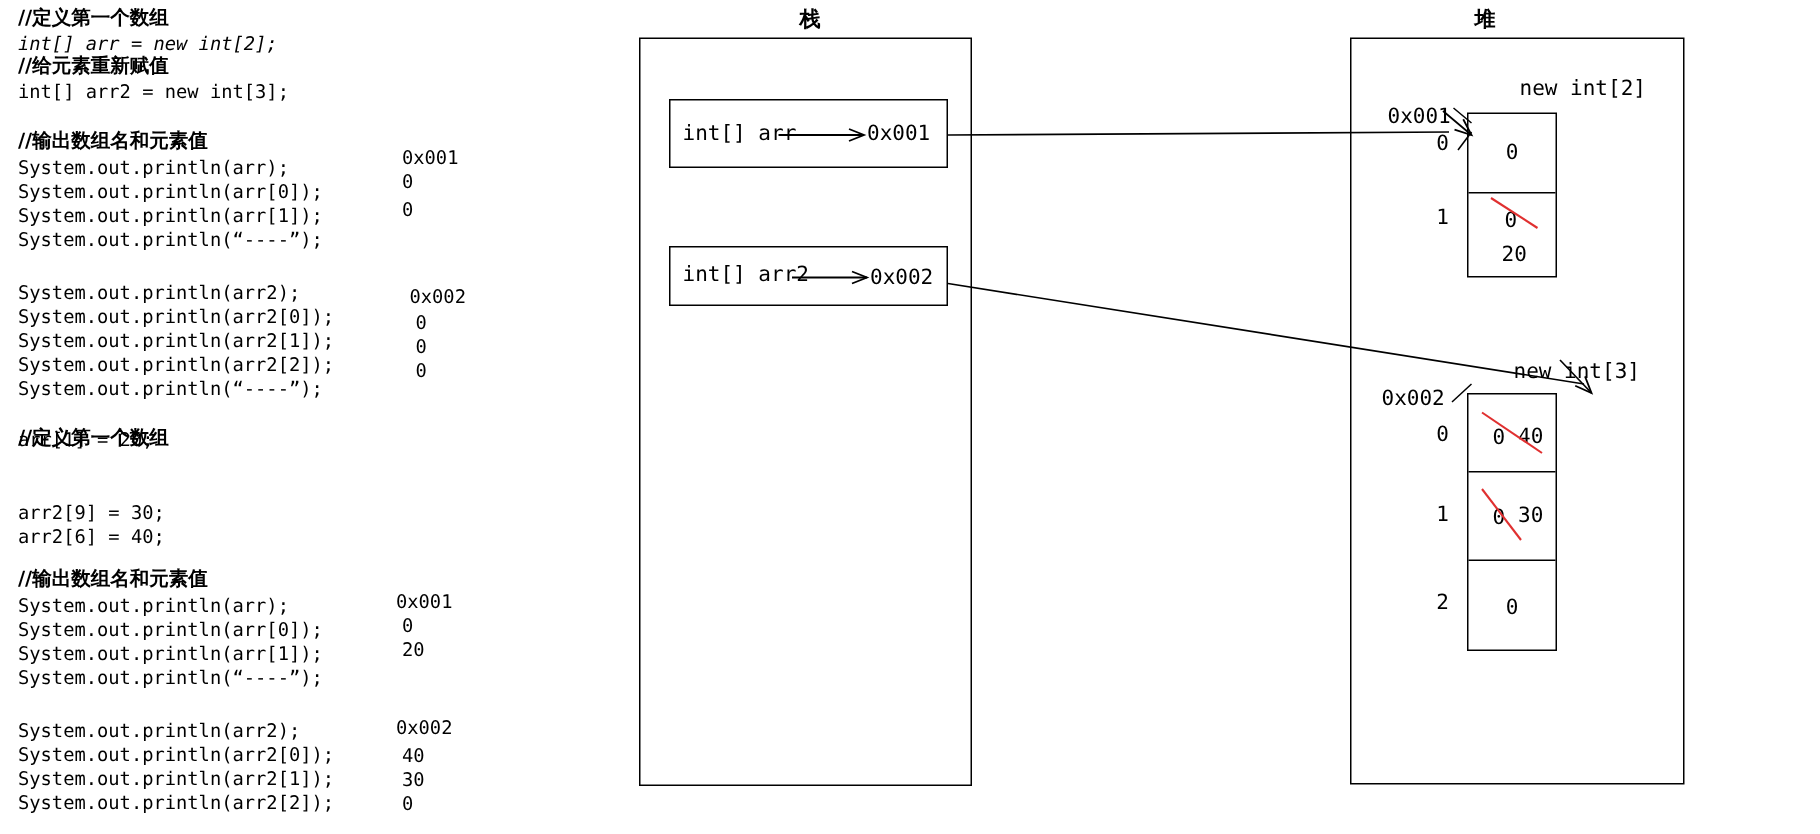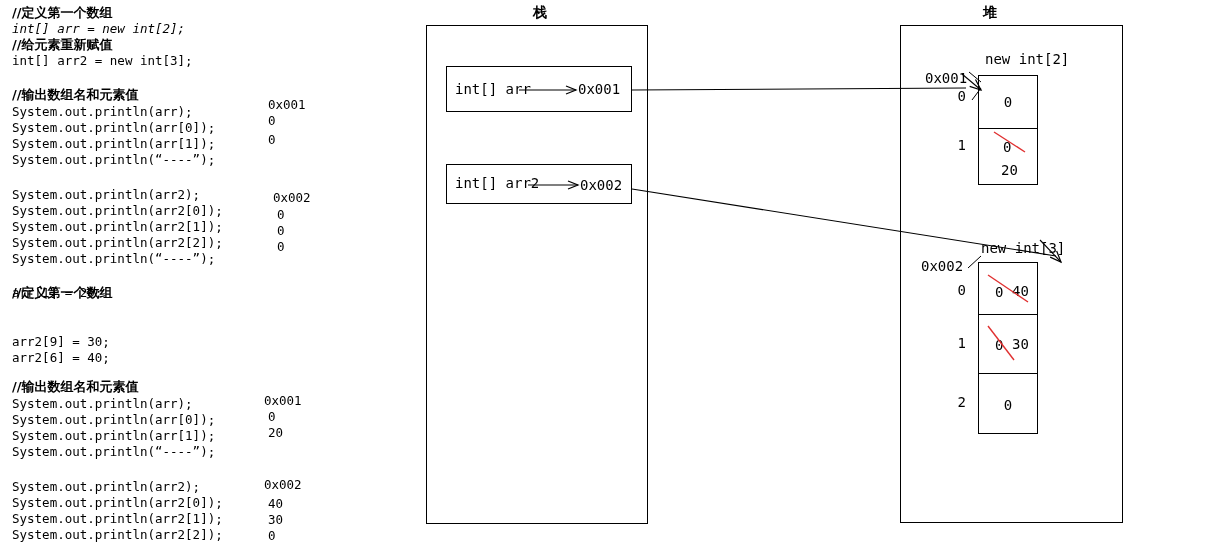--- a/index.html
+++ b/index.html
@@ -89,20 +89,21 @@
     white-space: pre;
     font-family: "DejaVu Sans Mono", "Liberation Mono", monospace;
     font-size: 14px;
   }
 
   .arr-title {
     position: absolute;
     white-space: pre;
     font-family: "DejaVu Sans Mono", "Liberation Mono", monospace;
     font-size: 14px;
+    margin-left: 28px;
   }
   .arr-box {
     position: absolute;
     border: 1.4px solid #000000;
     box-sizing: border-box;
     background: #ffffff;
   }
   .arr-cell {
     position: absolute;
     left: 0;

